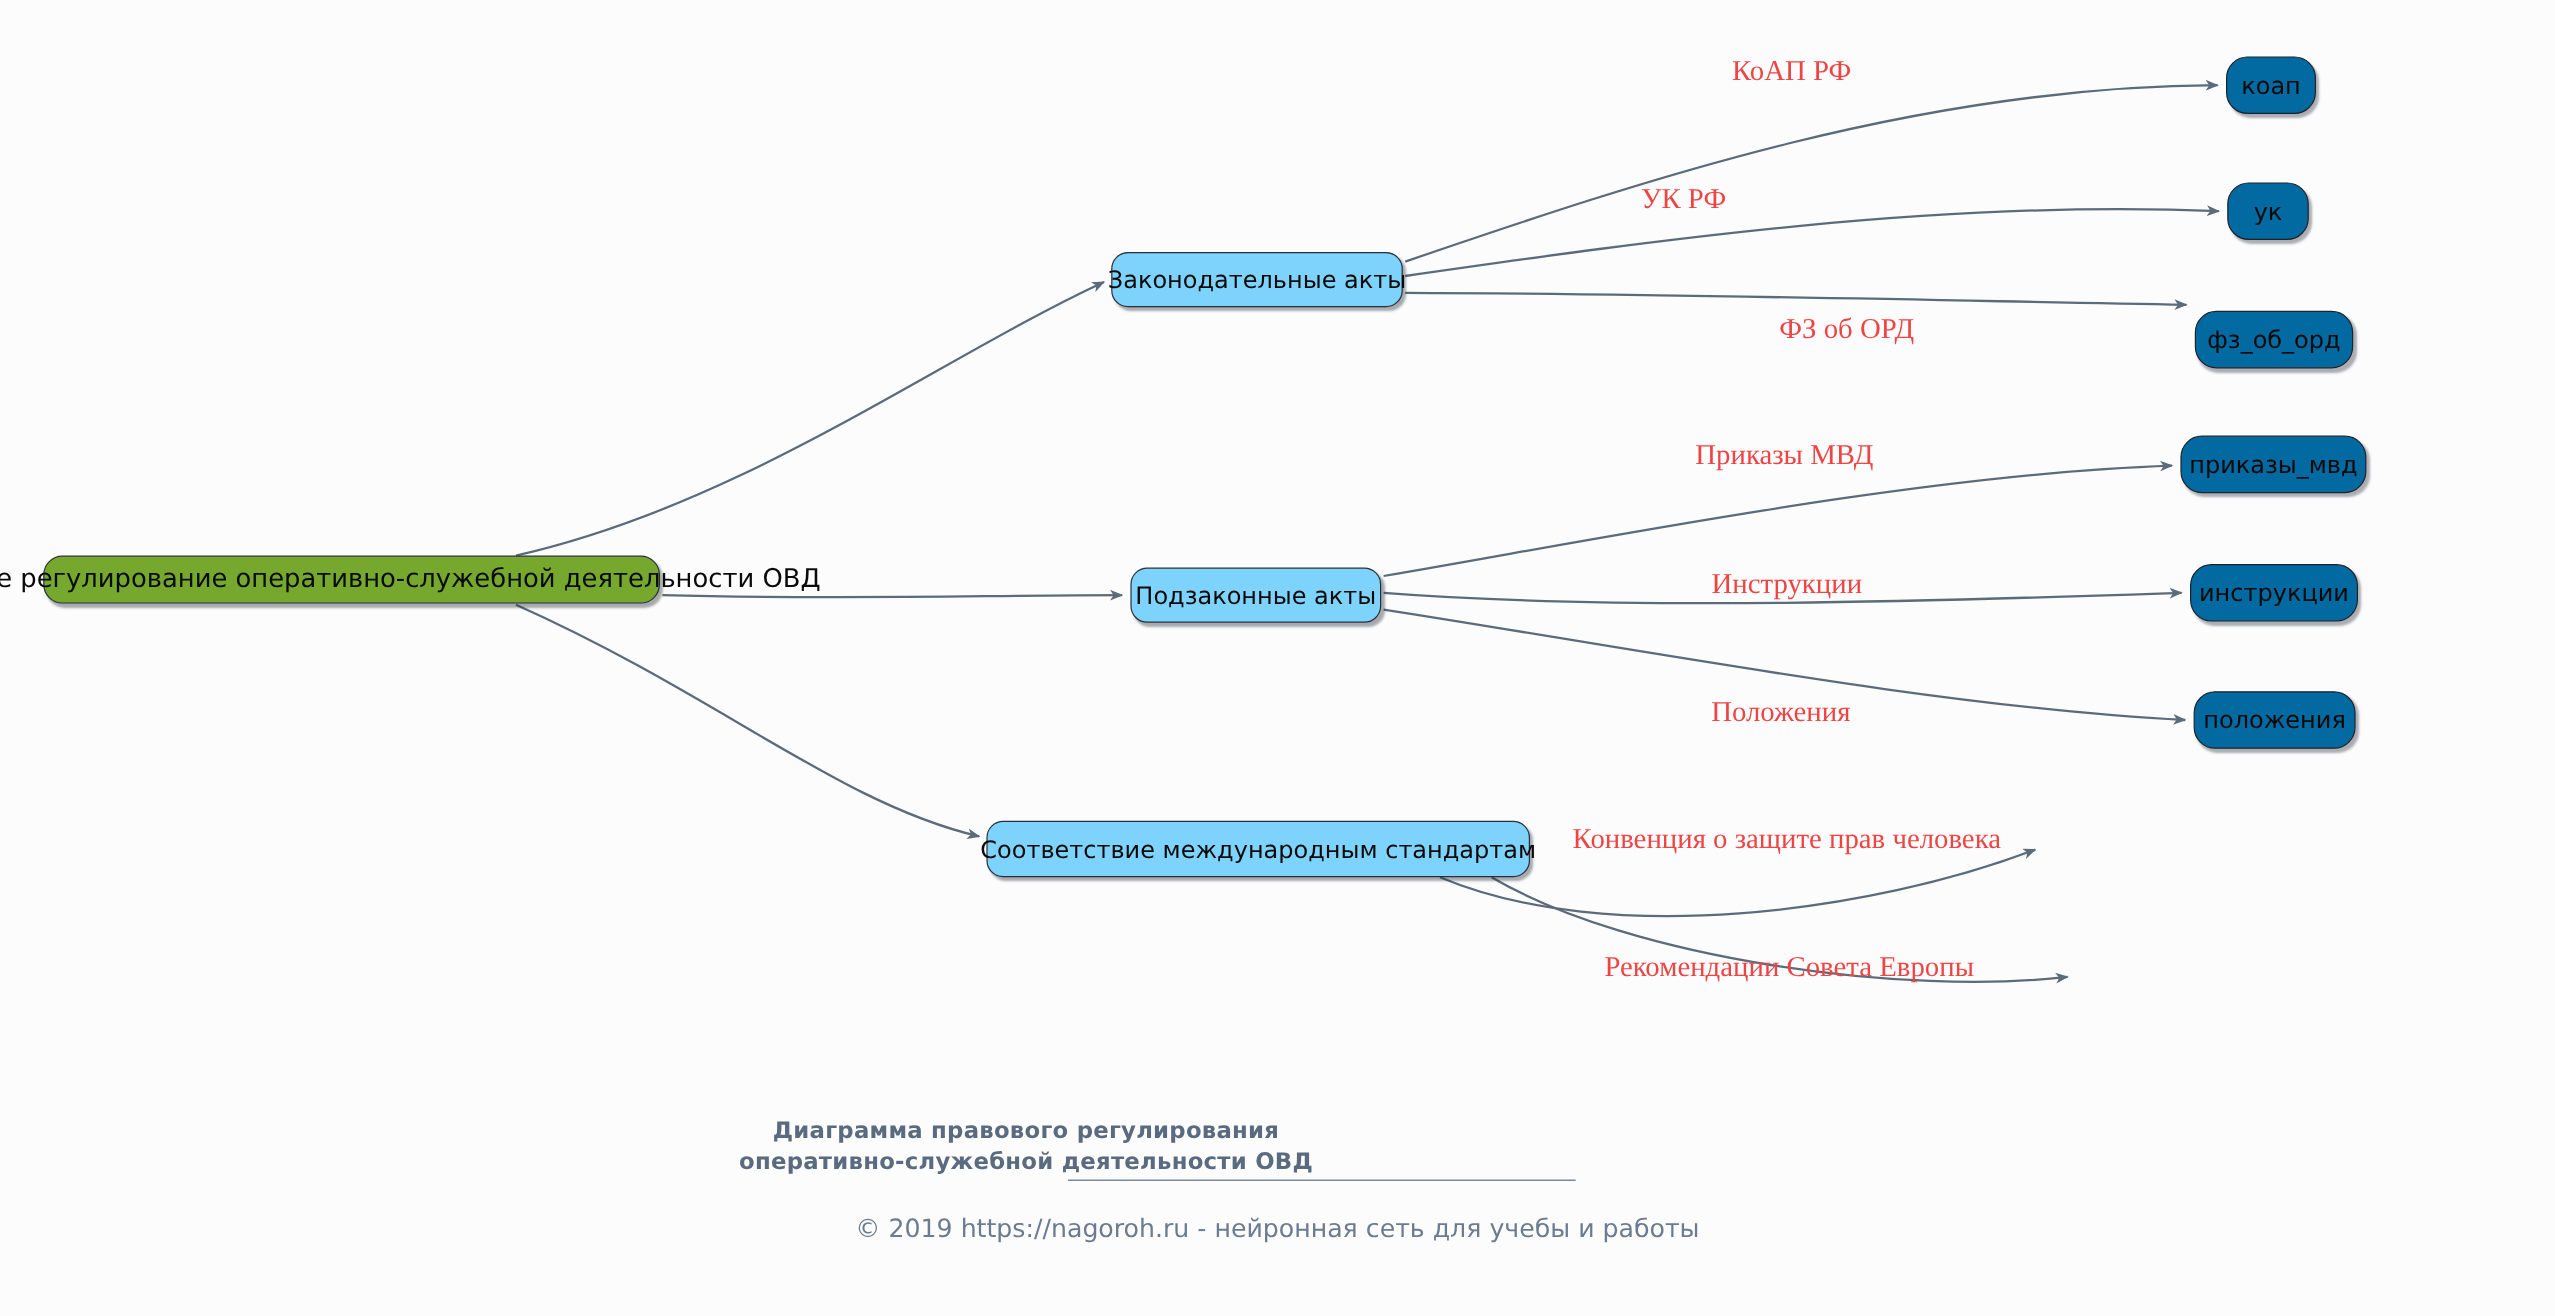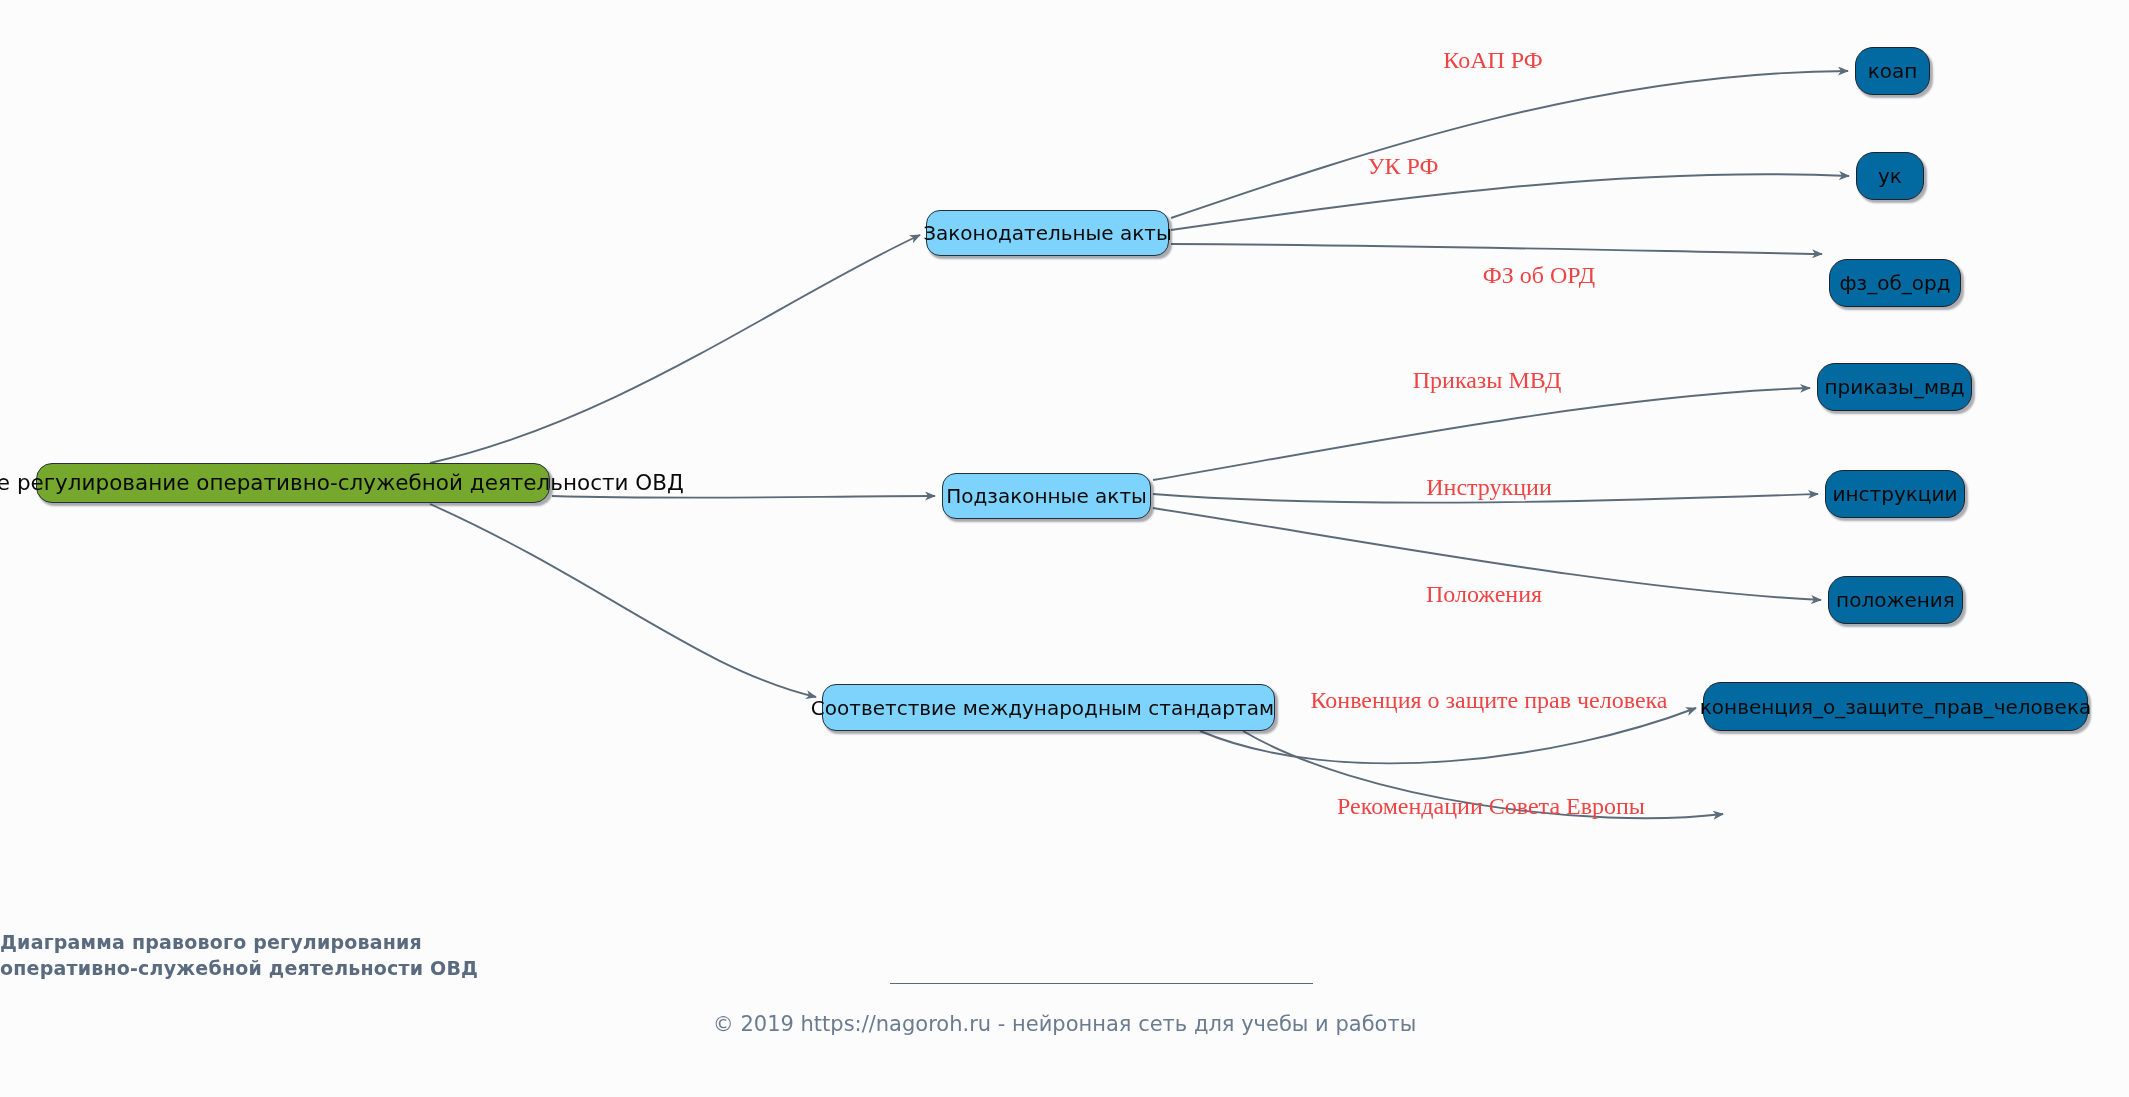--- a/index.html
+++ b/index.html
@@ -60,21 +60,21 @@
     font-size: 24px;
     color: #ef4444;
     white-space: nowrap;
     transform: translate(-50%, -50%);
     line-height: 1;
   }
   .footer {
     position: absolute;
     left: 0;
     width: 1710px;
-    text-align: left;
+    text-align: center;
   }
   .footer-title {
     font-family: "DejaVu Sans", sans-serif;
     font-size: 19px;
     font-weight: bold;
     color: #5a6b80;
     line-height: 1.35;
     letter-spacing: 0.2px;
   }
   .footer-rule {
@@ -125,21 +125,21 @@
   <div class="node node-root" style="left:36px; top:463px; width:514px; height:40px;">
     <span>Правовое регулирование оперативно-служебной деятельности ОВД</span>
   </div>
 
   <div class="node node-branch" style="left:926px; top:210px; width:243px; height:46px;">
     <span>Законодательные акты</span>
   </div>
   <div class="node node-branch" style="left:942px; top:473px; width:209px; height:46px;">
     <span>Подзаконные акты</span>
   </div>
-  <div class="node node-branch" style="left:822px; top:684px; width:453px; height:47px;justify-content:flex-end;">
+  <div class="node node-branch" style="left:822px; top:684px; width:453px; height:47px;">
     <span>Соответствие международным стандартам</span>
   </div>
 
   <div class="node node-leaf" style="left:1855px; top:47px; width:75px; height:48px;">
     <span>коап</span>
   </div>
   <div class="node node-leaf" style="left:1856px; top:152px; width:68px; height:48px;">
     <span>ук</span>
   </div>
   <div class="node node-leaf" style="left:1829px; top:259px; width:132px; height:48px;">
@@ -147,23 +147,20 @@
   </div>
   <div class="node node-leaf" style="left:1817px; top:363px; width:155px; height:48px;">
     <span>приказы_мвд</span>
   </div>
   <div class="node node-leaf" style="left:1825px; top:470px; width:140px; height:48px;">
     <span>инструкции</span>
   </div>
   <div class="node node-leaf" style="left:1828px; top:576px; width:135px; height:48px;">
     <span>положения</span>
   </div>
-  <div class="node node-leaf" style="left:1703px; top:682px; width:385px; height:49px;">
-    <span>конвенция_о_защите_прав_человека</span>
-  </div>
 
   <div class="edge-label" style="left:1493px; top:60px;">КоАП РФ</div>
   <div class="edge-label" style="left:1403px; top:166px;">УК РФ</div>
   <div class="edge-label" style="left:1491px; top:275px;margin-left:48px;">ФЗ об ОРД</div>
   <div class="edge-label" style="left:1487px; top:380px;">Приказы МВД</div>
   <div class="edge-label" style="left:1489px; top:487px;">Инструкции</div>
   <div class="edge-label" style="left:1484px; top:594px;">Положения</div>
   <div class="edge-label" style="left:1489px; top:700px;">Конвенция о защите прав человека</div>
   <div class="edge-label" style="left:1491px; top:806px;">Рекомендации Совета Европы</div>
 

